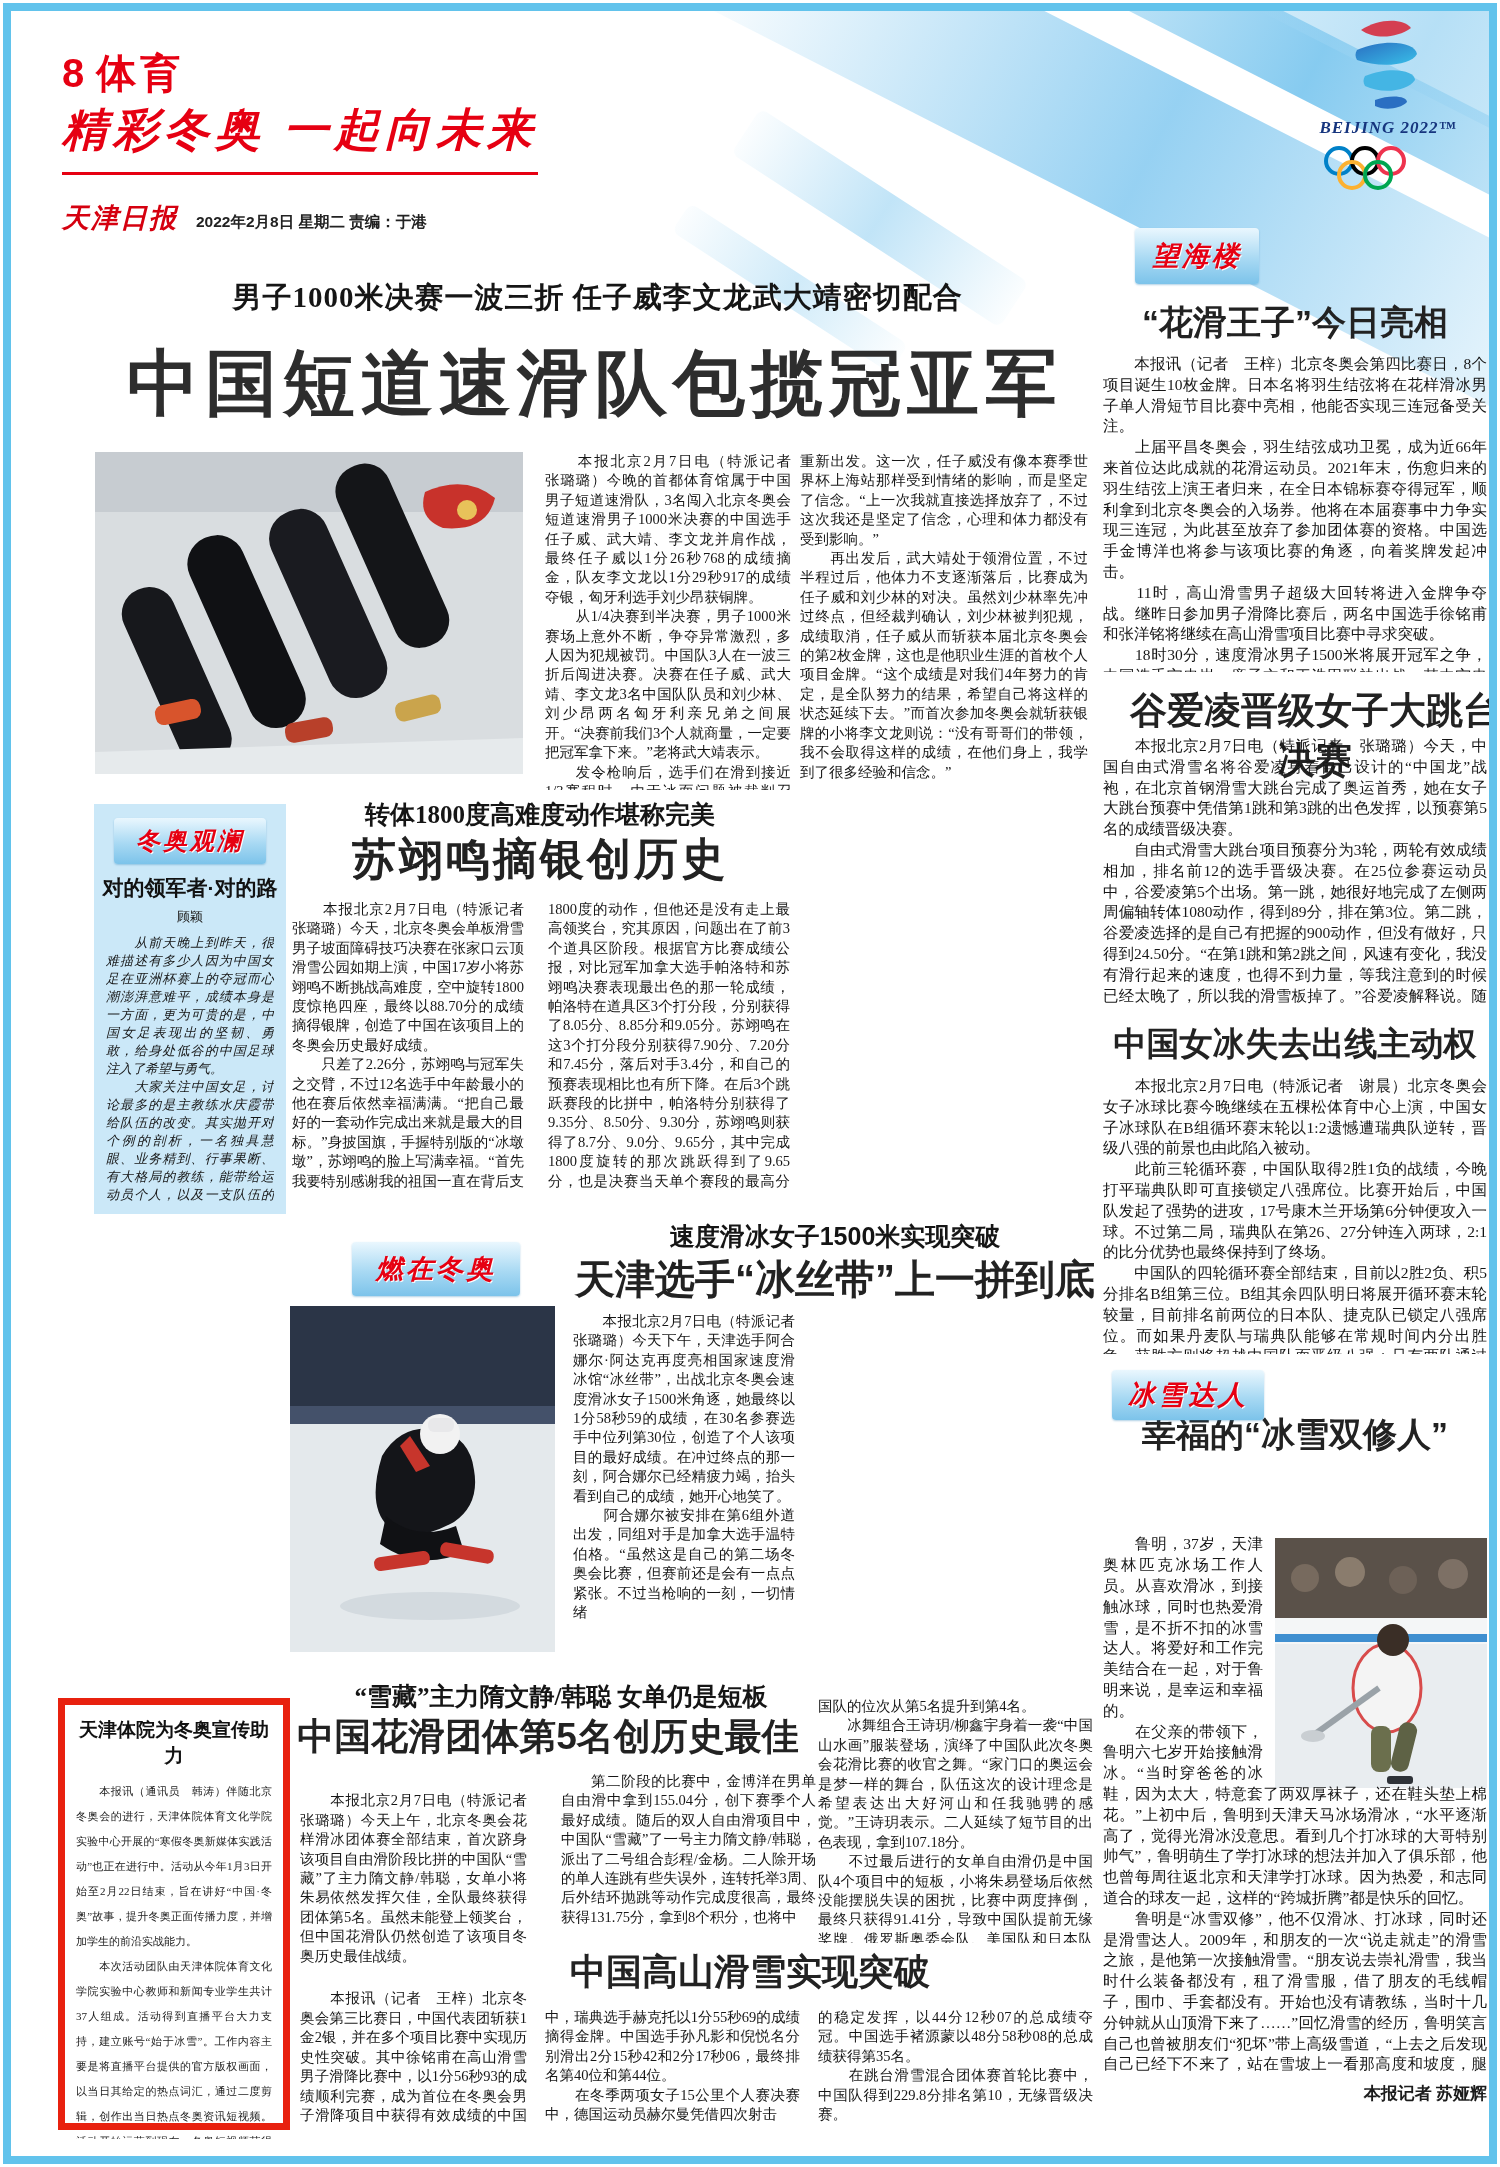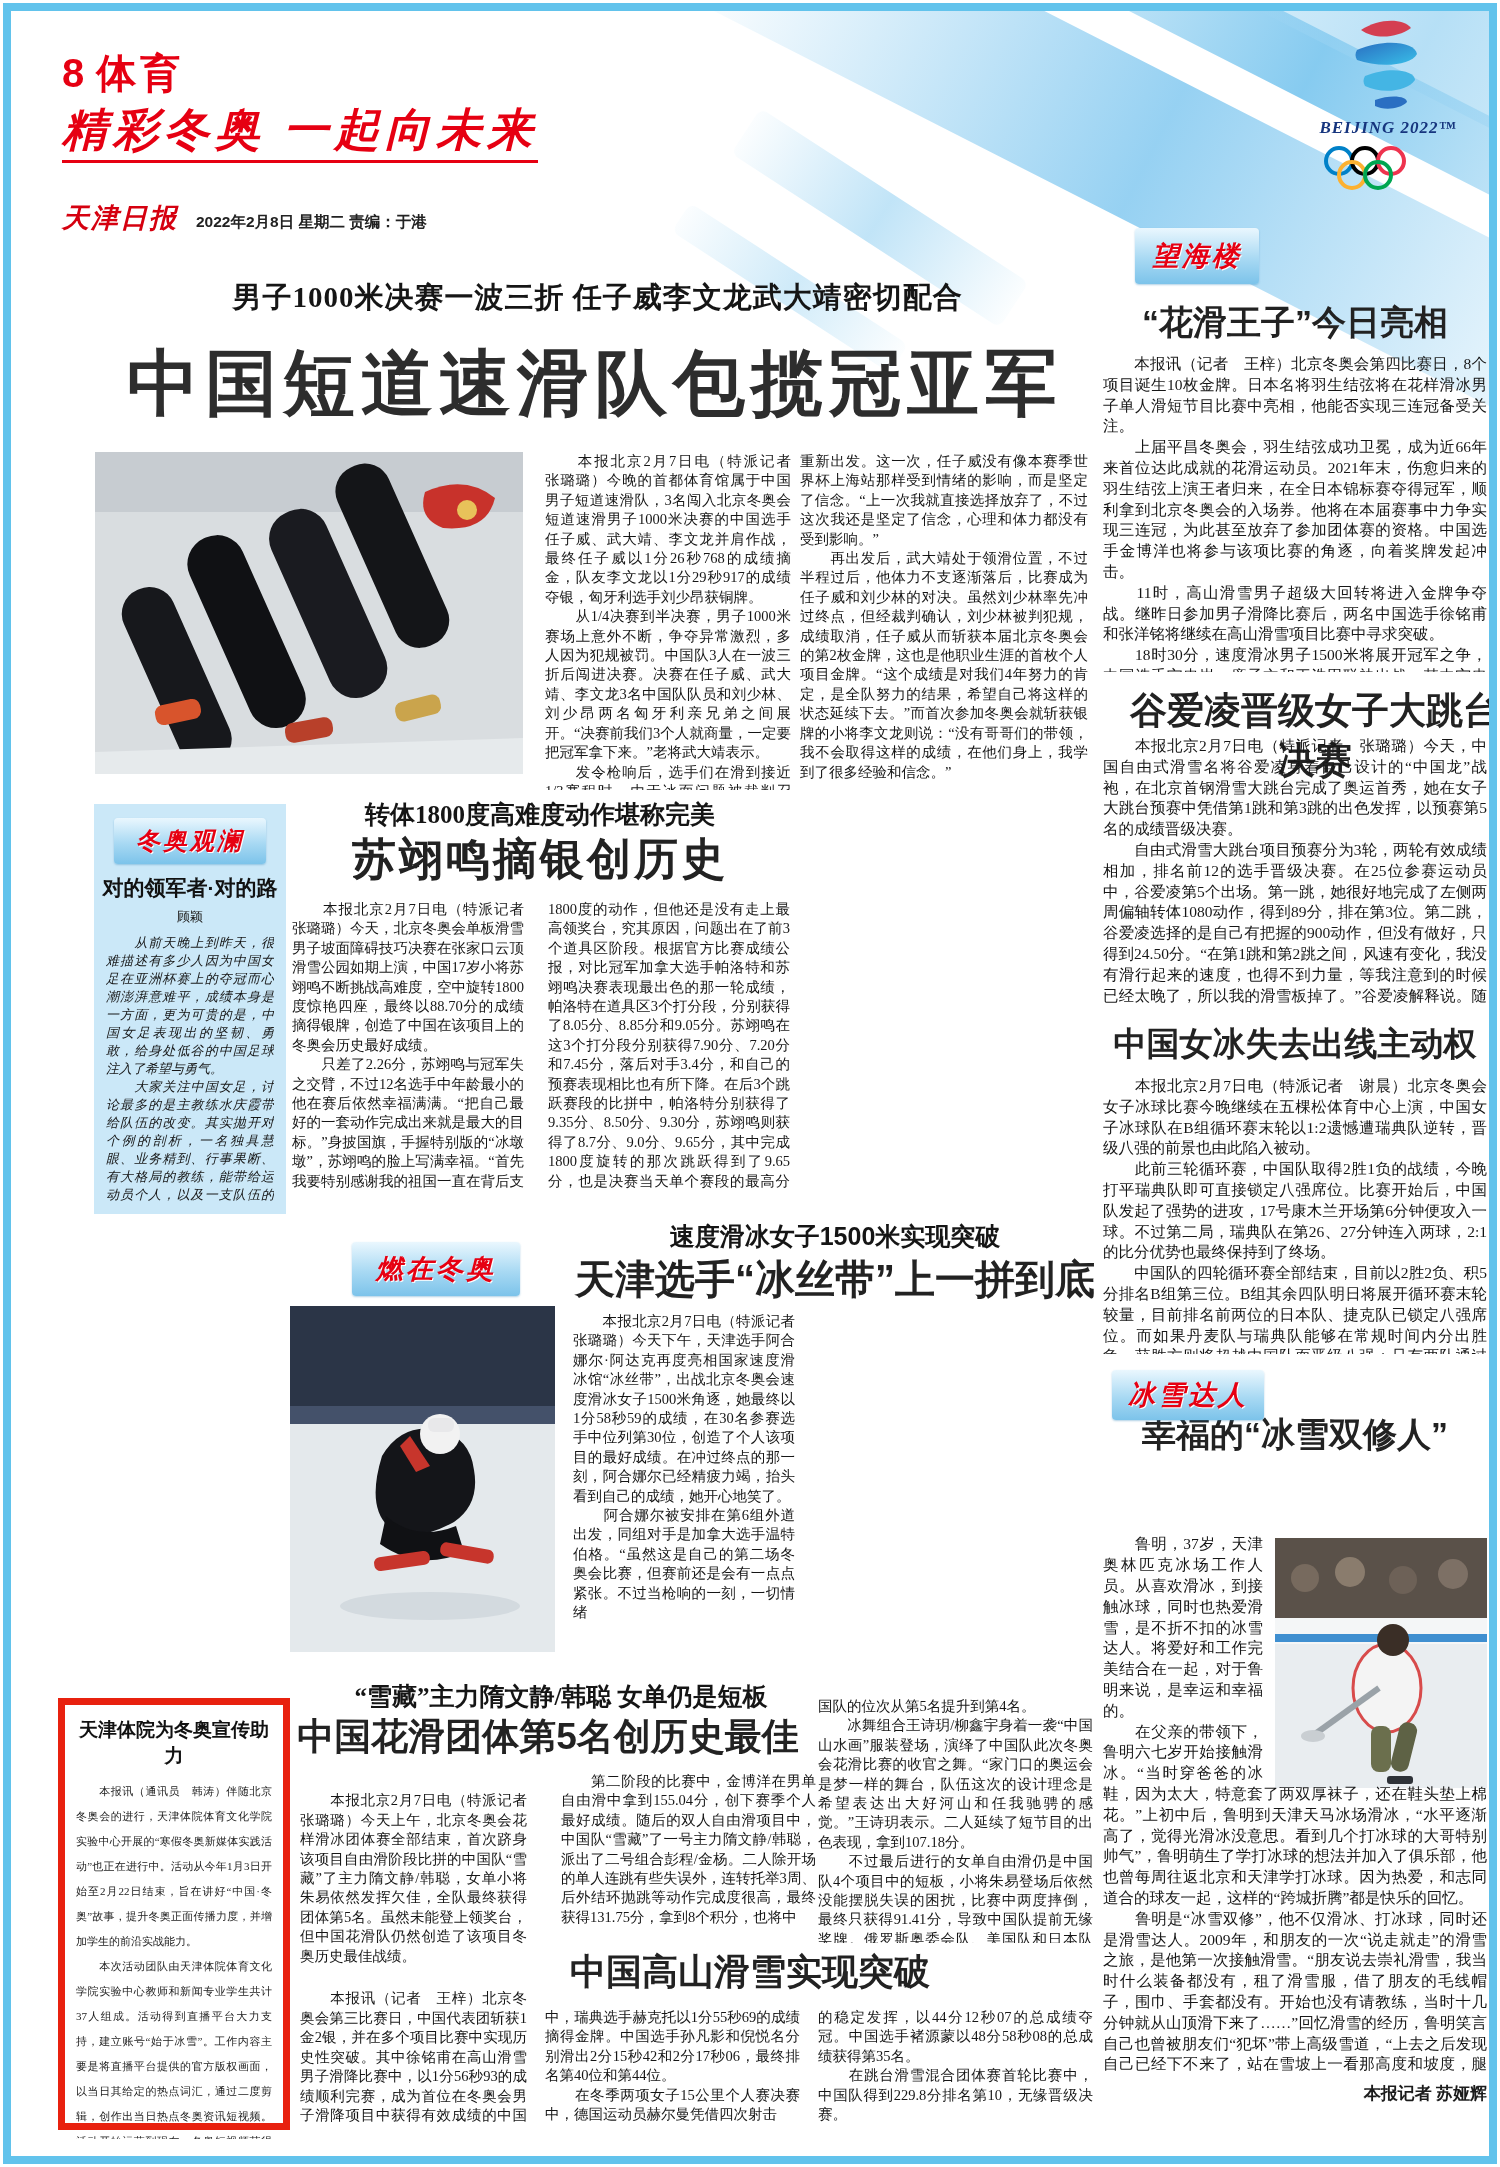--- a/index.html
+++ b/index.html
@@ -12,21 +12,21 @@
   .b1{left:150px;top:-150px;width:980px;height:150px;background:linear-gradient(90deg,rgba(166,216,244,0),rgba(132,201,240,.85),rgba(210,236,250,.25));transform:rotate(27deg);transform-origin:left top;}
   .b2{left:330px;top:-180px;width:900px;height:70px;background:linear-gradient(90deg,rgba(173,220,245,0),rgba(104,190,236,.8),rgba(210,236,250,.2));transform:rotate(27deg);transform-origin:left top;}
   .b3{left:490px;top:-210px;width:820px;height:110px;background:linear-gradient(90deg,rgba(196,230,249,.1),rgba(151,210,242,.7),rgba(235,248,253,.3));transform:rotate(27deg);transform-origin:left top;}
   .b4{left:120px;top:180px;width:320px;height:54px;background:linear-gradient(90deg,rgba(175,221,246,.05),rgba(142,206,241,.55),rgba(235,248,253,.2));transform:rotate(33deg);}
   .b5{left:60px;top:260px;width:260px;height:34px;background:linear-gradient(90deg,rgba(175,221,246,.05),rgba(160,214,243,.5),rgba(235,248,253,.15));transform:rotate(33deg);}
   
   .pageno{position:absolute;left:62px;top:46px;color:#e60012;font-family:"Liberation Sans",sans-serif;font-weight:bold;z-index:2;}
   .pageno .num{font-size:40px;}
   .pageno .sec{font-size:40px;margin-left:12px;letter-spacing:4px;}
   .slogan{position:absolute;left:62px;top:100px;color:#e60012;font-size:45px;font-weight:bold;font-style:italic;
-          letter-spacing:6px;border-bottom:3px solid #e60012;z-index:2;}
+          letter-spacing:6px;border-bottom:3px solid #e60012;padding-bottom:12px;z-index:2;}
   .paper-row{position:absolute;left:62px;top:200px;z-index:2;display:flex;align-items:baseline;}
   .paper-name{color:#d5000f;font-size:27px;font-weight:bold;font-style:italic;letter-spacing:2px;}
   .date-line{font-family:"Liberation Sans",sans-serif;font-size:15.5px;color:#222;margin-left:18px;font-weight:bold;}
   
   .emblem{position:absolute;left:1288px;top:16px;width:200px;z-index:2;text-align:center;}
   .wordmark{font-size:17px;font-weight:bold;font-style:italic;color:#16357e;letter-spacing:1px;margin-top:2px;text-align:center;}
   .rings{position:relative;width:128px;height:52px;margin:8px auto 0;}
   .ring{position:absolute;width:30px;height:30px;border:4px solid;border-radius:50%;box-sizing:border-box;background:transparent;}
   
   .kicker{position:absolute;text-align:center;font-weight:bold;color:#151515;z-index:2;}

